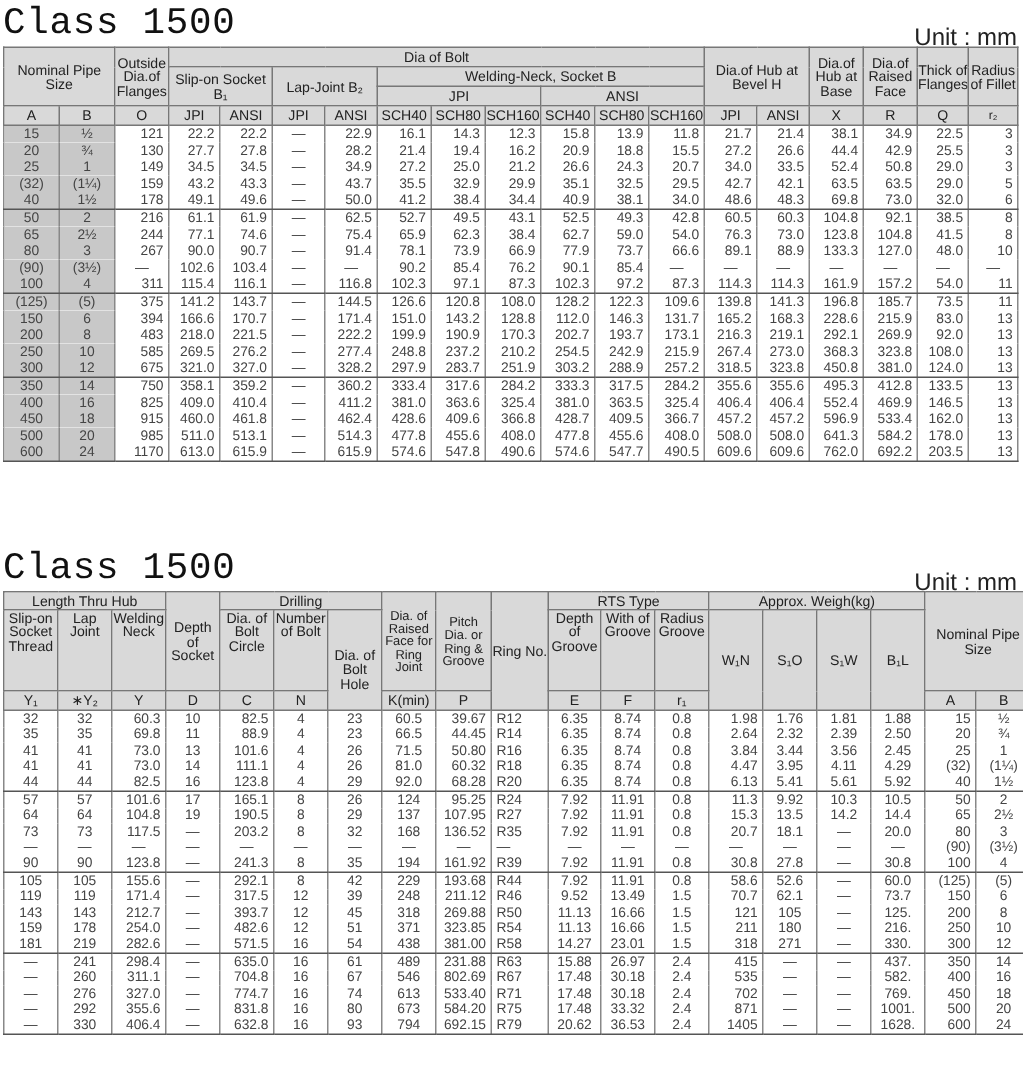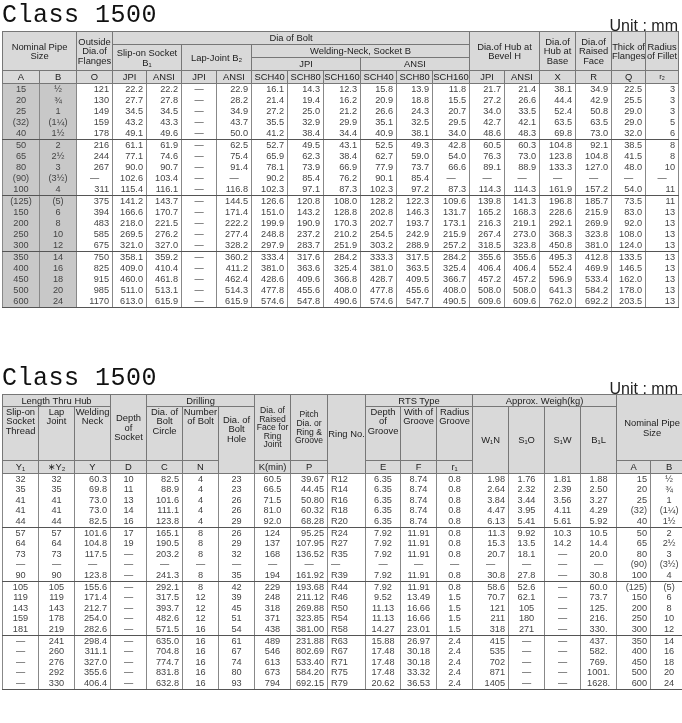--- a/index.html
+++ b/index.html
@@ -325,21 +325,21 @@
         <td class="sh">150</td>
         <td class="sh">6</td>
         <td class="r">394</td>
         <td class="r">166.6</td>
         <td class="r">170.7</td>
         <td>—</td>
         <td class="r">171.4</td>
         <td class="r">151.0</td>
         <td class="r">143.2</td>
         <td class="r">128.8</td>
-        <td class="r">202.8</td>
+        <td class="r">112.0</td>
         <td class="r">146.3</td>
         <td class="r">131.7</td>
         <td class="r">165.2</td>
         <td class="r">168.3</td>
         <td class="r">228.6</td>
         <td class="r">215.9</td>
         <td class="r">83.0</td>
         <td class="r">13</td>
       </tr>
       <tr>
@@ -549,21 +549,21 @@
       <th colspan="3">RTS Type</th>
       <th colspan="4">Approx. Weigh(kg)</th>
       <th rowspan="2" colspan="2" style="white-space:normal">Nominal Pipe Size</th>
     </tr>
     <tr style="height:54px">
       <th style="white-space:normal;vertical-align:top">Slip-on Socket Thread</th>
       <th style="white-space:normal;vertical-align:top">Lap Joint</th>
       <th style="white-space:normal;vertical-align:top">Welding Neck</th>
       <th style="white-space:normal;vertical-align:top">Dia. of Bolt Circle</th>
       <th style="white-space:normal;vertical-align:top">Number of Bolt</th>
-      <th rowspan="2" style="white-space:normal;vertical-align:bottom;padding-bottom:30px">Dia. of Bolt Hole</th>
+      <th rowspan="2" style="white-space:normal;vertical-align:bottom;padding-bottom:13px">Dia. of Bolt Hole</th>
       <th style="white-space:normal;vertical-align:top">Depth of Groove</th>
       <th style="white-space:normal;vertical-align:top">With of Groove</th>
       <th style="white-space:normal;vertical-align:top">Radius Groove</th>
       <th rowspan="2">W₁N</th>
       <th rowspan="2">S₁O</th>
       <th rowspan="2">S₁W</th>
       <th rowspan="2">B₁L</th>
     </tr>
     <tr style="height:13px" id="t2-codes">
         <th>Y₁</th>
@@ -634,21 +634,21 @@
         <td>26</td>
         <td>71.5</td>
         <td class="r">50.80</td>
         <td class="l">R16</td>
         <td>6.35</td>
         <td>8.74</td>
         <td>0.8</td>
         <td class="r">3.84</td>
         <td>3.44</td>
         <td>3.56</td>
-        <td>3.27</td>
+        <td>2.45</td>
         <td class="r">25</td>
         <td>1</td>
       </tr>
       <tr>
         <td>41</td>
         <td>41</td>
         <td class="r">73.0</td>
         <td>14</td>
         <td class="r">111.1</td>
         <td>4</td>

